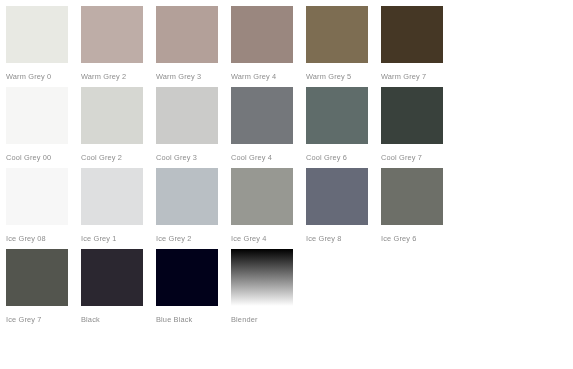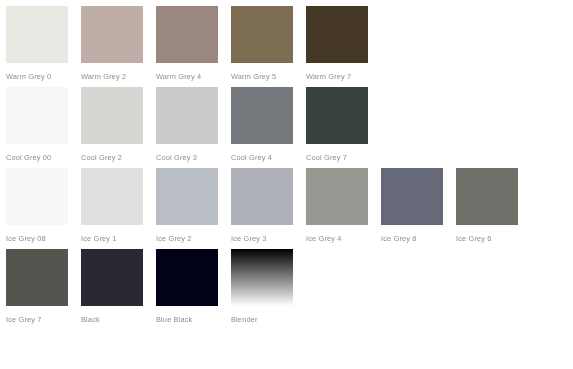--- a/index.html
+++ b/index.html
@@ -49,20 +49,24 @@
     <div class="swatch-row">
       <div class="swatch-cell">
         <div class="swatch-chip" style="background: rgb(232, 233, 227);"></div>
         <div class="swatch-label">Warm Grey 0</div>
       </div>
       <div class="swatch-cell">
         <div class="swatch-chip" style="background: rgb(190, 173, 167);"></div>
         <div class="swatch-label">Warm Grey 2</div>
       </div>
       <div class="swatch-cell">
+        <div class="swatch-chip" style="background: rgb(179, 160, 153);"></div>
+        <div class="swatch-label">Warm Grey 3</div>
+      </div>
+      <div class="swatch-cell">
         <div class="swatch-chip" style="background: rgb(154, 135, 127);"></div>
         <div class="swatch-label">Warm Grey 4</div>
       </div>
       <div class="swatch-cell">
         <div class="swatch-chip" style="background: rgb(125, 109, 82);"></div>
         <div class="swatch-label">Warm Grey 5</div>
       </div>
       <div class="swatch-cell">
         <div class="swatch-chip" style="background: rgb(69, 55, 37);"></div>
         <div class="swatch-label">Warm Grey 7</div>
@@ -79,40 +83,40 @@
       </div>
       <div class="swatch-cell">
         <div class="swatch-chip" style="background: rgb(203, 203, 201);"></div>
         <div class="swatch-label">Cool Grey 3</div>
       </div>
       <div class="swatch-cell">
         <div class="swatch-chip" style="background: rgb(116, 119, 123);"></div>
         <div class="swatch-label">Cool Grey 4</div>
       </div>
       <div class="swatch-cell">
+        <div class="swatch-chip" style="background: rgb(95, 108, 106);"></div>
+        <div class="swatch-label">Cool Grey 6</div>
+      </div>
+      <div class="swatch-cell">
         <div class="swatch-chip" style="background: rgb(57, 65, 60);"></div>
         <div class="swatch-label">Cool Grey 7</div>
       </div>
     </div>
     <div class="swatch-row">
       <div class="swatch-cell">
         <div class="swatch-chip" style="background: rgb(247, 247, 247);"></div>
         <div class="swatch-label">Ice Grey 08</div>
       </div>
       <div class="swatch-cell">
         <div class="swatch-chip" style="background: rgb(222, 223, 224);"></div>
         <div class="swatch-label">Ice Grey 1</div>
       </div>
       <div class="swatch-cell">
         <div class="swatch-chip" style="background: rgb(185, 191, 196);"></div>
         <div class="swatch-label">Ice Grey 2</div>
-      </div>
-      <div class="swatch-cell">
-        <div class="swatch-chip" style="background: rgb(174, 178, 184);"></div>
-        <div class="swatch-label">Ice Grey 3</div>
       </div>
       <div class="swatch-cell">
         <div class="swatch-chip" style="background: rgb(151, 152, 146);"></div>
         <div class="swatch-label">Ice Grey 4</div>
       </div>
       <div class="swatch-cell">
         <div class="swatch-chip" style="background: rgb(102, 106, 120);"></div>
         <div class="swatch-label">Ice Grey 8</div>
       </div>
       <div class="swatch-cell">

